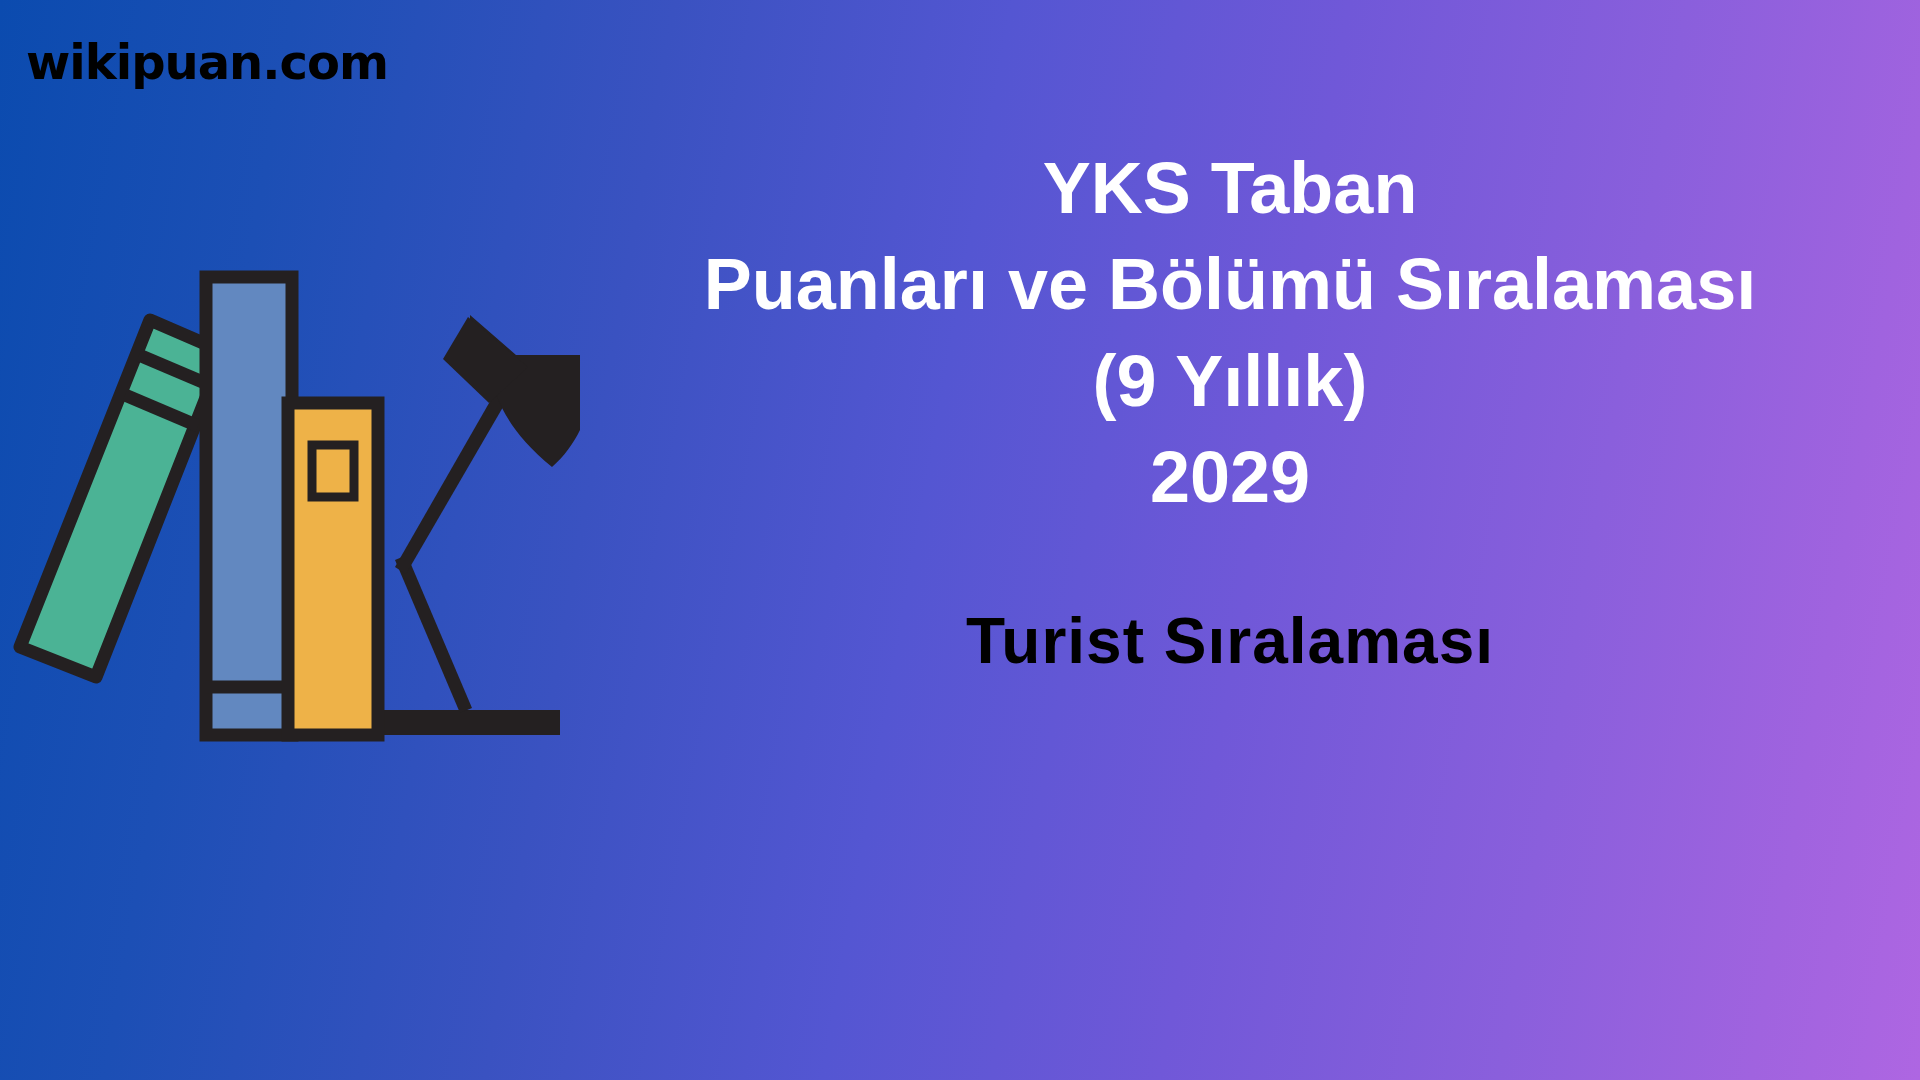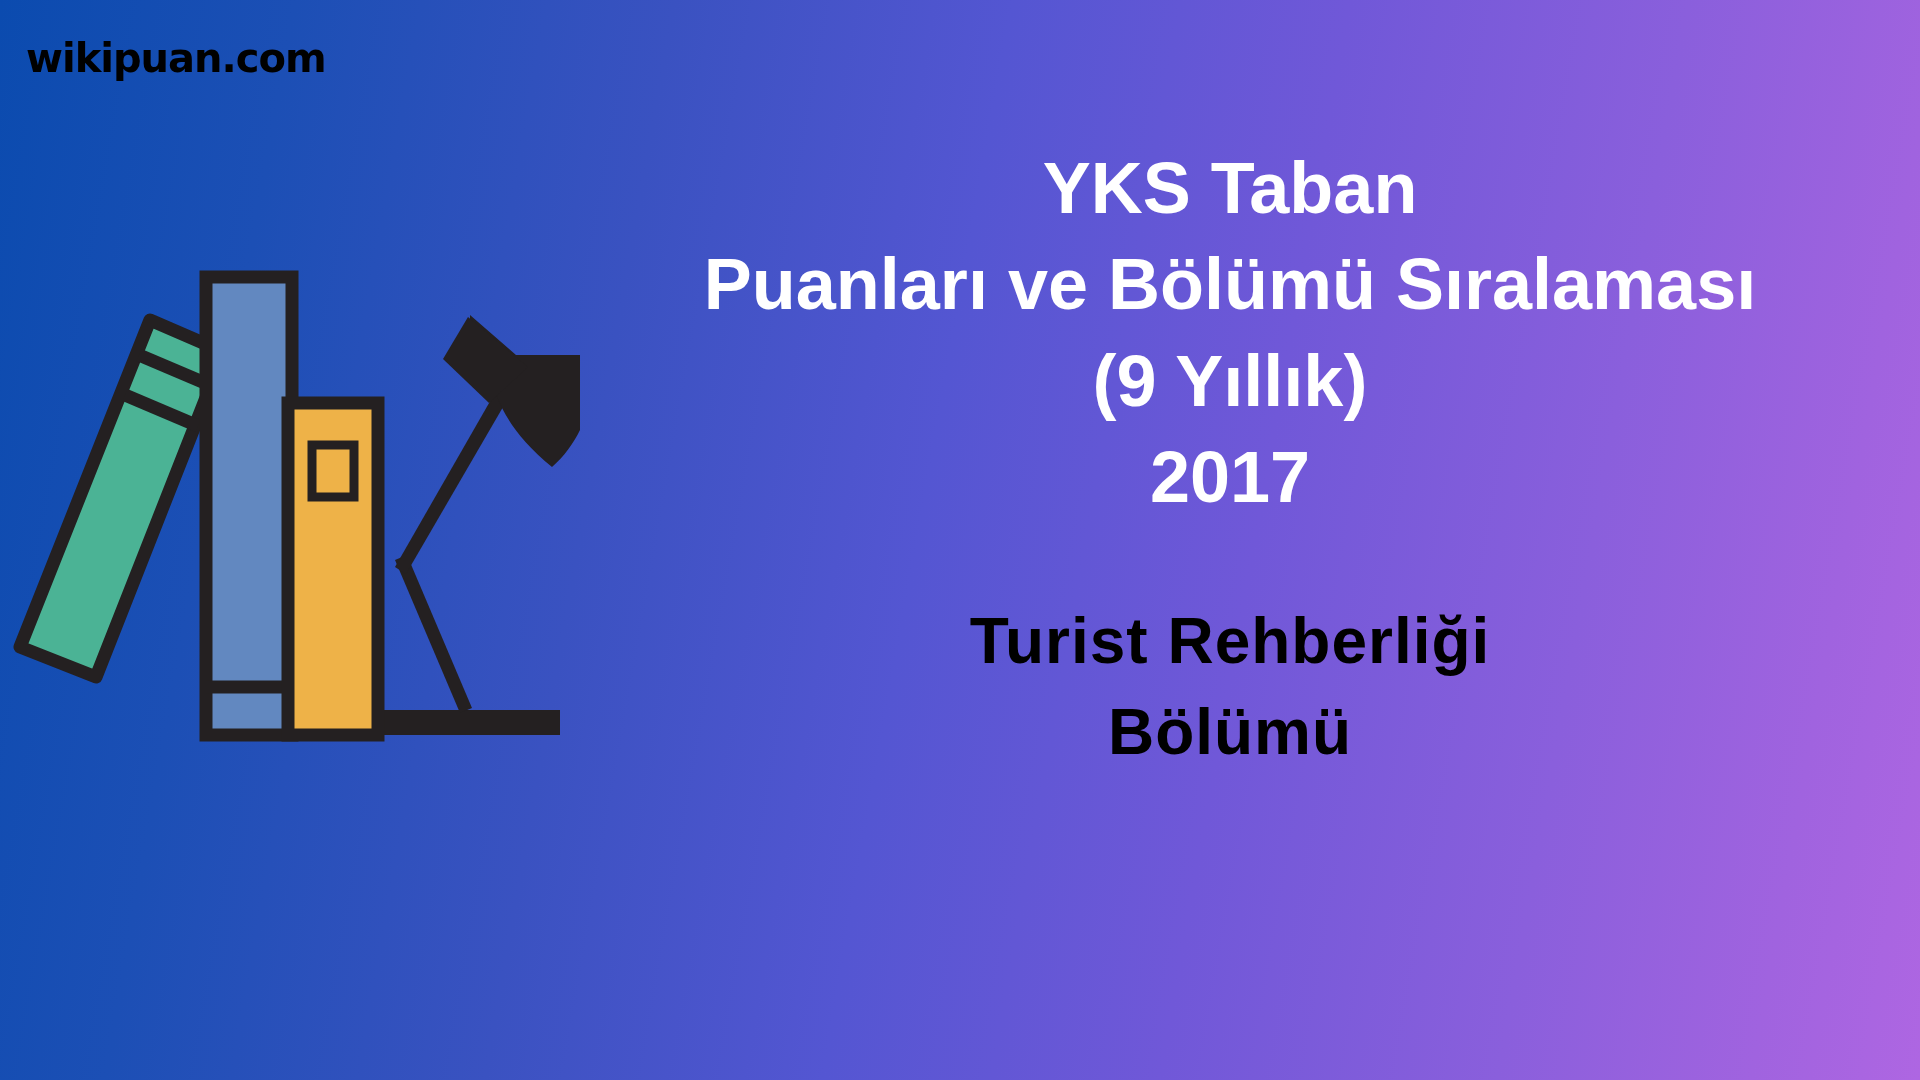--- a/index.html
+++ b/index.html
@@ -20,21 +20,21 @@
     font-family: "Liberation Sans", sans-serif;
     overflow: hidden;
   }
 
   
   #watermark {
     position: absolute;
     left: 26px;
     top: 38px;
     font-family: "DejaVu Sans", sans-serif;
-    font-size: 40px;
+    font-size: 48px;
     font-weight: 700;
     color: #000000;
     letter-spacing: -1px;
     line-height: 1;
     white-space: nowrap;
   }
 
   
   #illustration {
     position: absolute;
@@ -119,23 +119,22 @@
 
     </svg>
   </div>
 
   <div id="text-block">
 
     <h1 id="main-title">
       <span class="tline">YKS Taban</span>
       <span class="tline">Puanları ve Bölümü Sıralaması</span>
       <span class="tline">(9 Yıllık)</span>
-      <span class="tline">2017</span>
+      <span class="tline">2029</span>
     </h1>
 
     <h2 id="department-title">
-      <span class="tline">Turist Rehberliği</span>
-      <span class="tline">Bölümü</span>
+      <span class="tline">Turist Sıralaması</span>
     </h2>
 
   </div>
 
 </div>
 
 </body></html>

